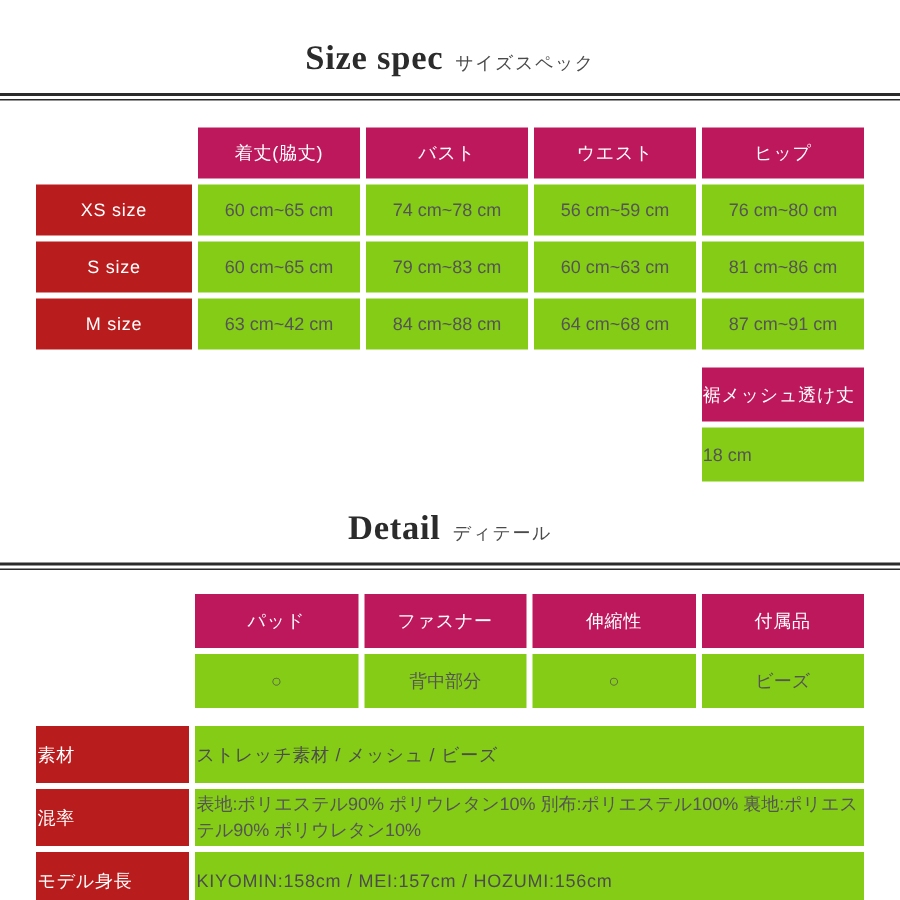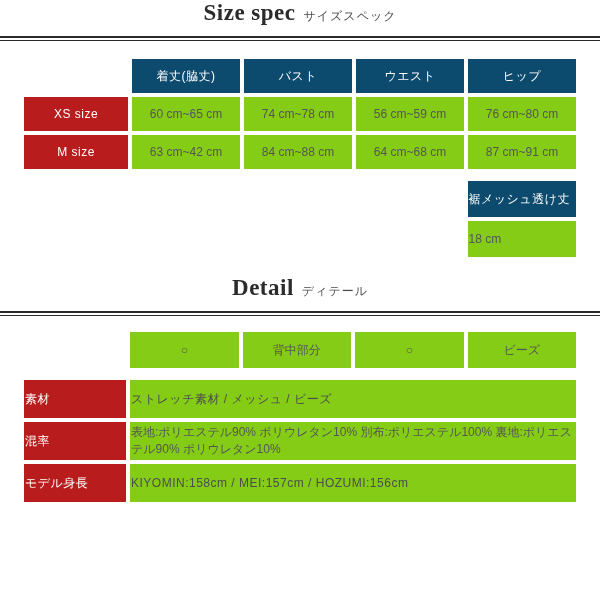--- a/index.html
+++ b/index.html
@@ -17,20 +17,21 @@
   .page {
     position: relative;
     width: 600px;
     height: 600px;
     box-sizing: border-box;
   }
 
   
   .section-head {
     text-align: center;
+    padding-top: 26px;
     padding-bottom: 10px;
   }
   .section-head .en {
     font-family: "Liberation Serif", serif;
     font-size: 23px;
     font-weight: bold;
     letter-spacing: 0.5px;
     color: #2b2b2b;
   }
   .section-head .jp {
@@ -58,21 +59,21 @@
   }
   table.spec td, table.spec th {
     height: 34px;
     text-align: center;
     vertical-align: middle;
     font-size: 12px;
     font-weight: normal;
     padding: 0 2px;
   }
   .hdr {
-    background: #0c4a6e;
+    background: #be185d;
     color: #ffffff;
     font-size: 12.5px;
     letter-spacing: 0.5px;
   }
   .rowhdr {
     background: #b91c1c;
     color: #ffffff;
     font-size: 12.5px;
     letter-spacing: 0.5px;
   }
@@ -167,20 +168,27 @@
       <td class="hdr">ヒップ</td>
     </tr>
     <tr>
       <td class="rowhdr col-first">XS size</td>
       <td class="cell">60 cm~65 cm</td>
       <td class="cell">74 cm~78 cm</td>
       <td class="cell">56 cm~59 cm</td>
       <td class="cell">76 cm~80 cm</td>
     </tr>
     <tr>
+      <td class="rowhdr col-first">S size</td>
+      <td class="cell">60 cm~65 cm</td>
+      <td class="cell">79 cm~83 cm</td>
+      <td class="cell">60 cm~63 cm</td>
+      <td class="cell">81 cm~86 cm</td>
+    </tr>
+    <tr>
       <td class="rowhdr col-first">M size</td>
       <td class="cell">63 cm~42 cm</td>
       <td class="cell">84 cm~88 cm</td>
       <td class="cell">64 cm~68 cm</td>
       <td class="cell">87 cm~91 cm</td>
     </tr>
   </tbody>
     </table>
 
   <table class="mesh">
@@ -203,20 +211,27 @@
     </table>
 
   <div class="section-head" style="padding-top:14px;">
     <span class="en">Detail</span><span class="jp">ディテール</span>
   </div>
   <div class="rule"></div>
   <div class="rule-thin"></div>
 
   <table class="detail">
     <tbody>
+        <tr>
+      <td class="blank col-first"></td>
+      <td class="hdr">パッド</td>
+      <td class="hdr">ファスナー</td>
+      <td class="hdr">伸縮性</td>
+      <td class="hdr">付属品</td>
+    </tr>
     <tr>
       <td class="blank col-first"></td>
       <td class="cell circle">○</td>
       <td class="cell">背中部分</td>
       <td class="cell circle">○</td>
       <td class="cell">ビーズ</td>
     </tr>
   </tbody>
     </table>
 

